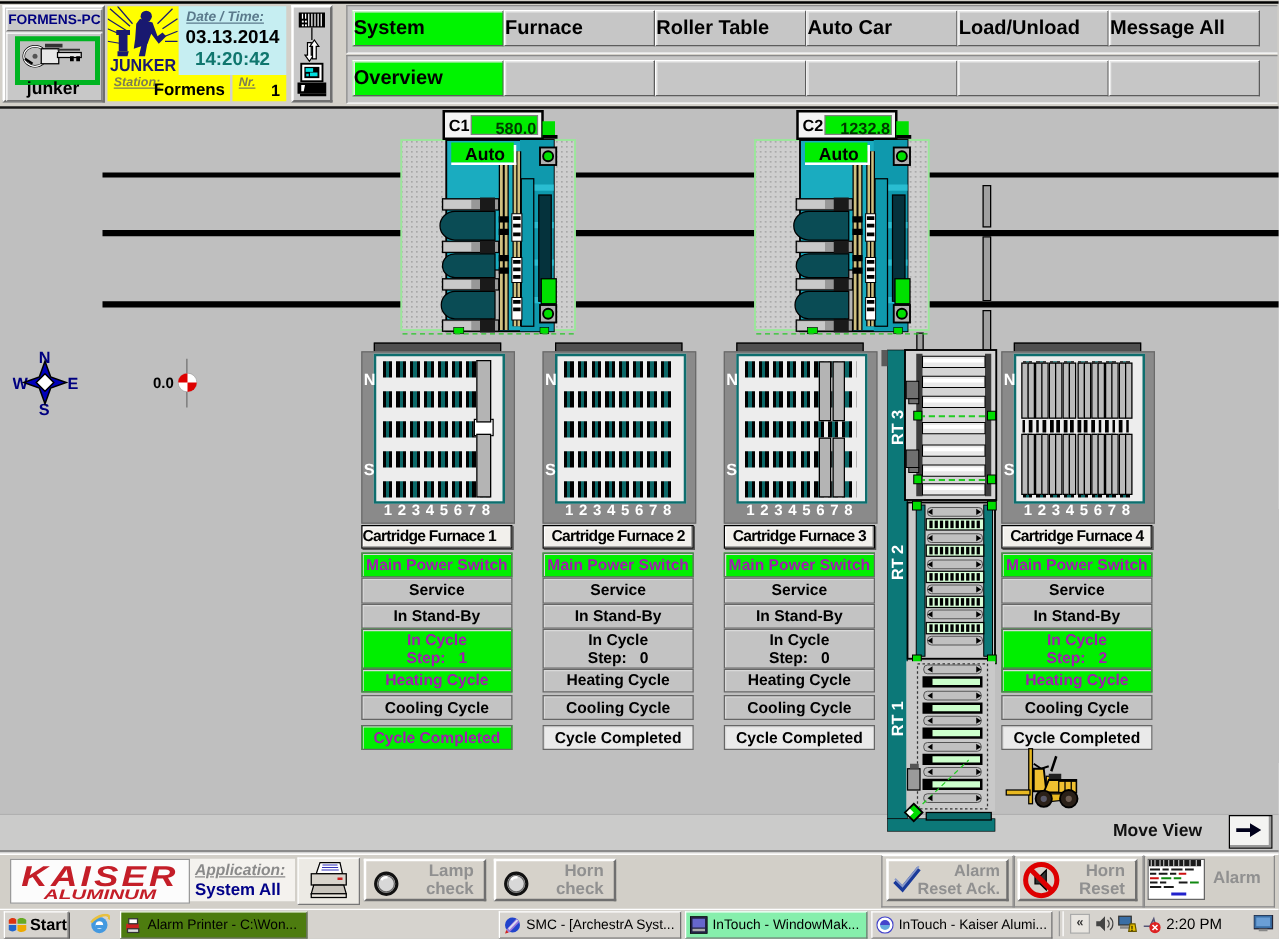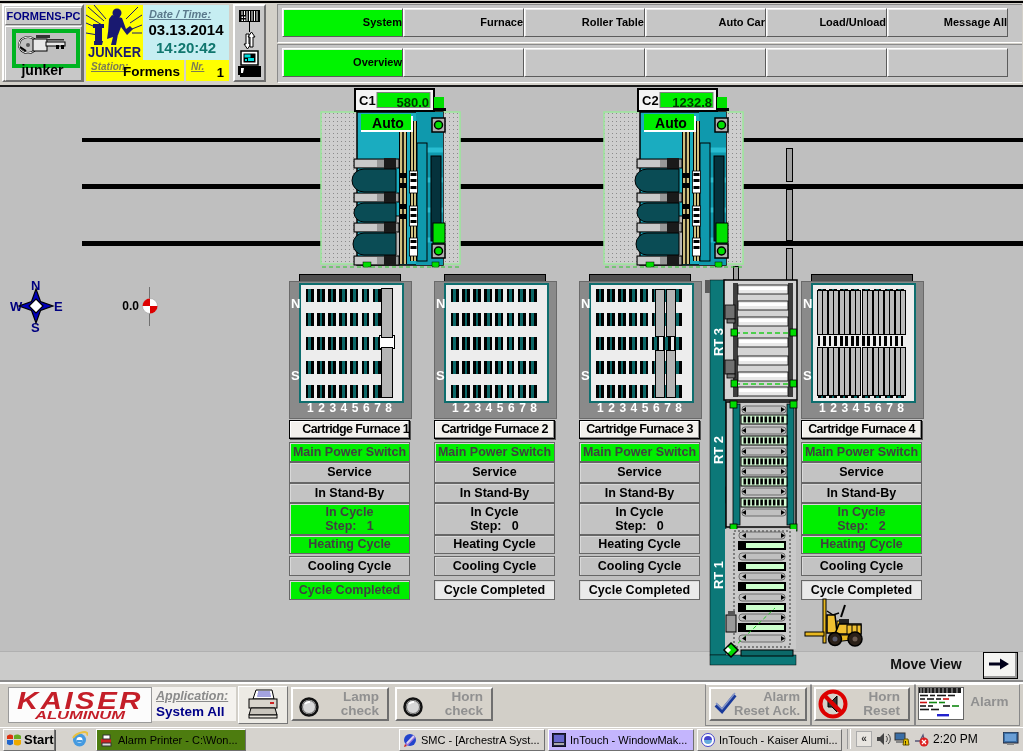--- a/index.html
+++ b/index.html
@@ -1,23 +1,23 @@
 <!DOCTYPE html>
 <html><head><meta charset="utf-8">
 <style>
 html,body{margin:0;padding:0;}
 body{font-family:"Liberation Sans",sans-serif;}
 #root{position:relative;width:1023px;height:751px;background:#bfbfbf;overflow:hidden;}
 .ab{position:absolute;}
 .b{font-weight:bold;text-align:center;}
 .raised{border-top:2px solid #fff;border-left:2px solid #fff;border-right:2px solid #6f6f6f;border-bottom:2px solid #6f6f6f;}
 .raised1{border-top:1px solid #fff;border-left:1px solid #fff;border-right:1px solid #707070;border-bottom:1px solid #707070;}
-.navbtn{background:#c6c6c6;border:1px solid #fff;border-right-color:#5c5c5c;border-bottom-color:#5c5c5c;box-shadow:inset 1px 1px 0 #e8e8e8;font-weight:bold;font-size:11px;text-align:right;color:#000;}
+.navbtn{background:#c6c6c6;border:1px solid #fff;border-right-color:#5c5c5c;border-bottom-color:#5c5c5c;box-shadow:inset 1px 1px 0 #e8e8e8;font-weight:bold;font-size:16px;text-align:left;color:#000;}
 .statrow{font-weight:bold;font-size:12.5px;text-align:center;border:1px solid #666;box-shadow:inset 1px 1px 0 #d9d9d9;}
-.green{background:#00ef00;color:#404040;}
+.green{background:#00ef00;color:#a21caf;}
 .grayrow{background:#c3c3c3;color:#000;}
 </style></head>
 <body>
 <div id="root">
 
 <div class="ab" style="left:0;top:0;width:1023px;height:87px;background:#d3d0c9;"></div>
 <div class="ab" style="left:0;top:1px;width:1023px;height:2px;background:#000;"></div>
 <div class="ab" style="left:0;top:85px;width:1023px;height:2px;background:#1a1a1a;"></div>
 
 <div class="ab raised" style="left:2px;top:4px;width:78px;height:74px;background:#c8c8c8;"></div>
@@ -389,21 +389,21 @@
 <div class="ab" style="left:888.7px;top:290px;width:4.1px;height:43px;background:#bbb;border:1px solid #000;"></div>
 <div class="ab" style="left:888.7px;top:347px;width:4.1px;height:47px;background:#bbb;border:1px solid #000;"></div>
 <div class="ab" style="left:884.3px;top:336px;width:2.8px;height:10px;background:#000;"></div>
 <div class="ab" style="left:889.6px;top:336px;width:2.8px;height:10px;background:#000;"></div>
 <div class="ab" style="left:894.8px;top:290px;width:4.1px;height:43px;background:#bbb;border:1px solid #000;"></div>
 <div class="ab" style="left:894.8px;top:347px;width:4.1px;height:47px;background:#bbb;border:1px solid #000;"></div>
 <div class="ab" style="left:899.8px;top:290px;width:4.1px;height:43px;background:#bbb;border:1px solid #000;"></div>
 <div class="ab" style="left:899.8px;top:347px;width:4.1px;height:47px;background:#bbb;border:1px solid #000;"></div>
 <div class="ab" style="left:895.4px;top:336px;width:2.8px;height:10px;background:#000;"></div>
 <div class="ab" style="left:900.7px;top:336px;width:2.8px;height:10px;background:#000;"></div>
-<div class="ab b" style="left:289px;top:420px;width:119px;height:17px;background:#f2f0ec;border:1px solid #000;box-shadow:1px 1px 0 #555,inset -1px -1px 0 #909090,inset 1px 1px 0 #fff;font-size:12.5px;letter-spacing:-0.6px;text-align:right;line-height:17px;">Cartridge Furnace 1</div>
+<div class="ab b" style="left:289px;top:420px;width:119px;height:17px;background:#f2f0ec;border:1px solid #000;box-shadow:1px 1px 0 #555,inset -1px -1px 0 #909090,inset 1px 1px 0 #fff;font-size:12.5px;letter-spacing:-0.6px;text-align:left;line-height:17px;">Cartridge Furnace 1</div>
 <div class="ab statrow green" style="left:289px;top:442px;width:119px;height:18px;">
       <div style="line-height:18px;">Main Power Switch</div>
     </div>
 <div class="ab statrow grayrow" style="left:289px;top:462px;width:119px;height:19px;">
       <div style="line-height:19px;">Service</div>
     </div>
 <div class="ab statrow grayrow" style="left:289px;top:483px;width:119px;height:18px;">
       <div style="line-height:18px;">In Stand-By</div>
     </div>
 <div class="ab statrow green" style="left:289px;top:503px;width:119px;height:30px;">
@@ -845,21 +845,21 @@
     </div>
 <div class="ab raised1" style="left:399px;top:729px;width:144px;height:20px;background:#d6d3ce;font-size:11px;color:#000;">
 <span style="position:absolute;left:3px;top:3px;"><svg width="14" height="14" viewBox="0 0 14 14">
           <circle cx="7" cy="7" r="6" fill="#2244cc"></circle>
           <path d="M2 11 L10 2 L12.5 4.5 L4.5 13 Z" fill="#9977dd"></path>
           <path d="M3.5 9.5 L10.5 2.5 L11.5 3.5 L4.5 11 Z" fill="#ddddee"></path>
           <path d="M2 11 l2 2 l-3 1 z" fill="#cc2222"></path>
         </svg></span>
 <span style="position:absolute;left:21px;top:4px;white-space:nowrap;">SMC - [ArchestrA Syst...</span>
     </div>
-<div class="ab raised1" style="left:548px;top:729px;width:144px;height:20px;background:#c4b5fd;font-size:11px;color:#000;">
+<div class="ab raised1" style="left:548px;top:729px;width:144px;height:20px;background:#86efac;font-size:11px;color:#000;">
 <span style="position:absolute;left:3px;top:3px;"><svg width="14" height="14" viewBox="0 0 14 14">
           <rect x="0" y="0" width="14" height="14" fill="#224" stroke="#000"></rect>
           <rect x="2" y="2" width="10" height="7" fill="#66c"></rect>
           <rect x="2" y="10" width="10" height="2" fill="#aaa"></rect>
         </svg></span>
 <span style="position:absolute;left:21px;top:4px;white-space:nowrap;">InTouch - WindowMak...</span>
     </div>
 <div class="ab raised1" style="left:697px;top:729px;width:143px;height:20px;background:#d6d3ce;font-size:11px;color:#000;">
 <span style="position:absolute;left:3px;top:3px;"><svg width="14" height="14" viewBox="0 0 14 14">
           <circle cx="7" cy="7" r="6.5" fill="#fff" stroke="#44c"></circle>

